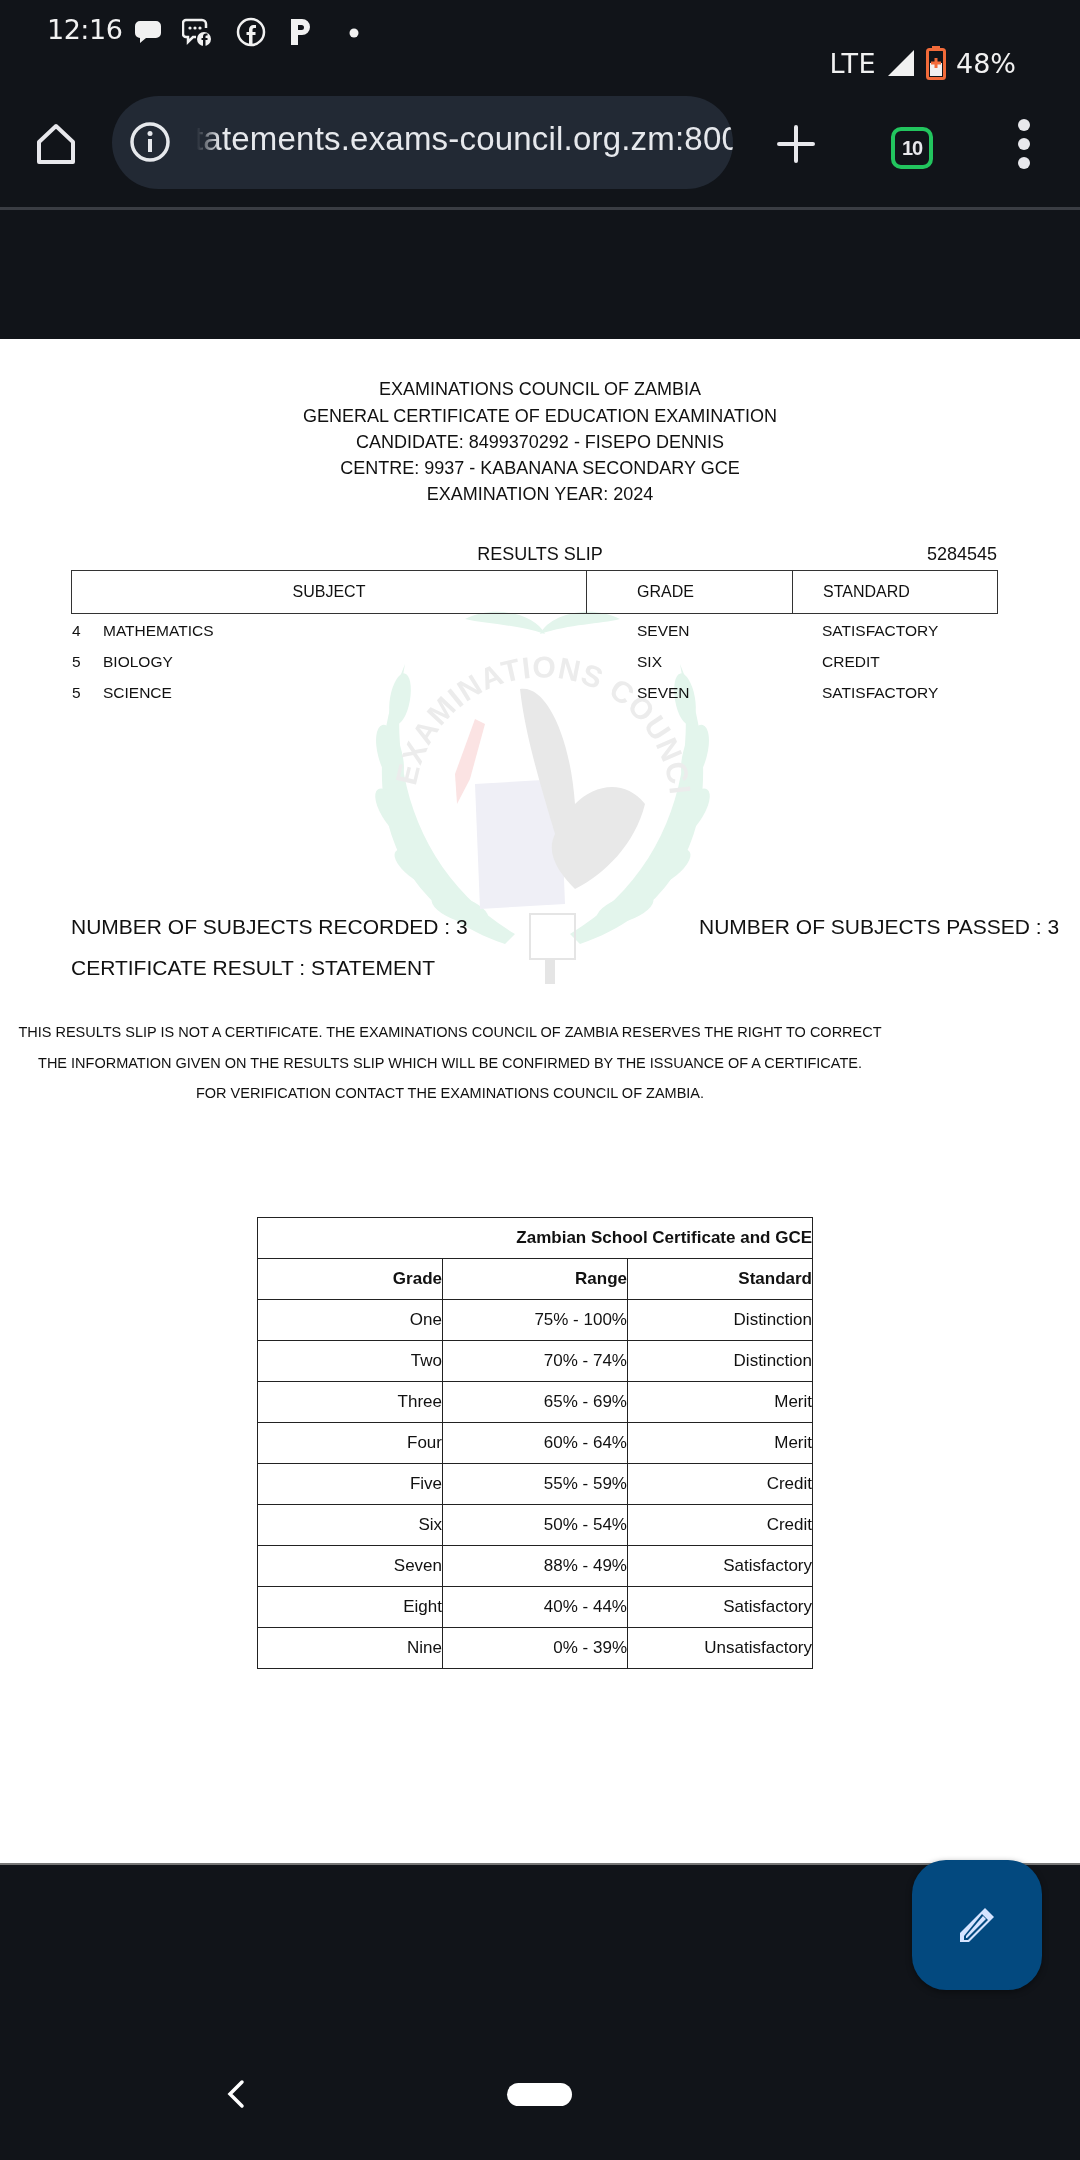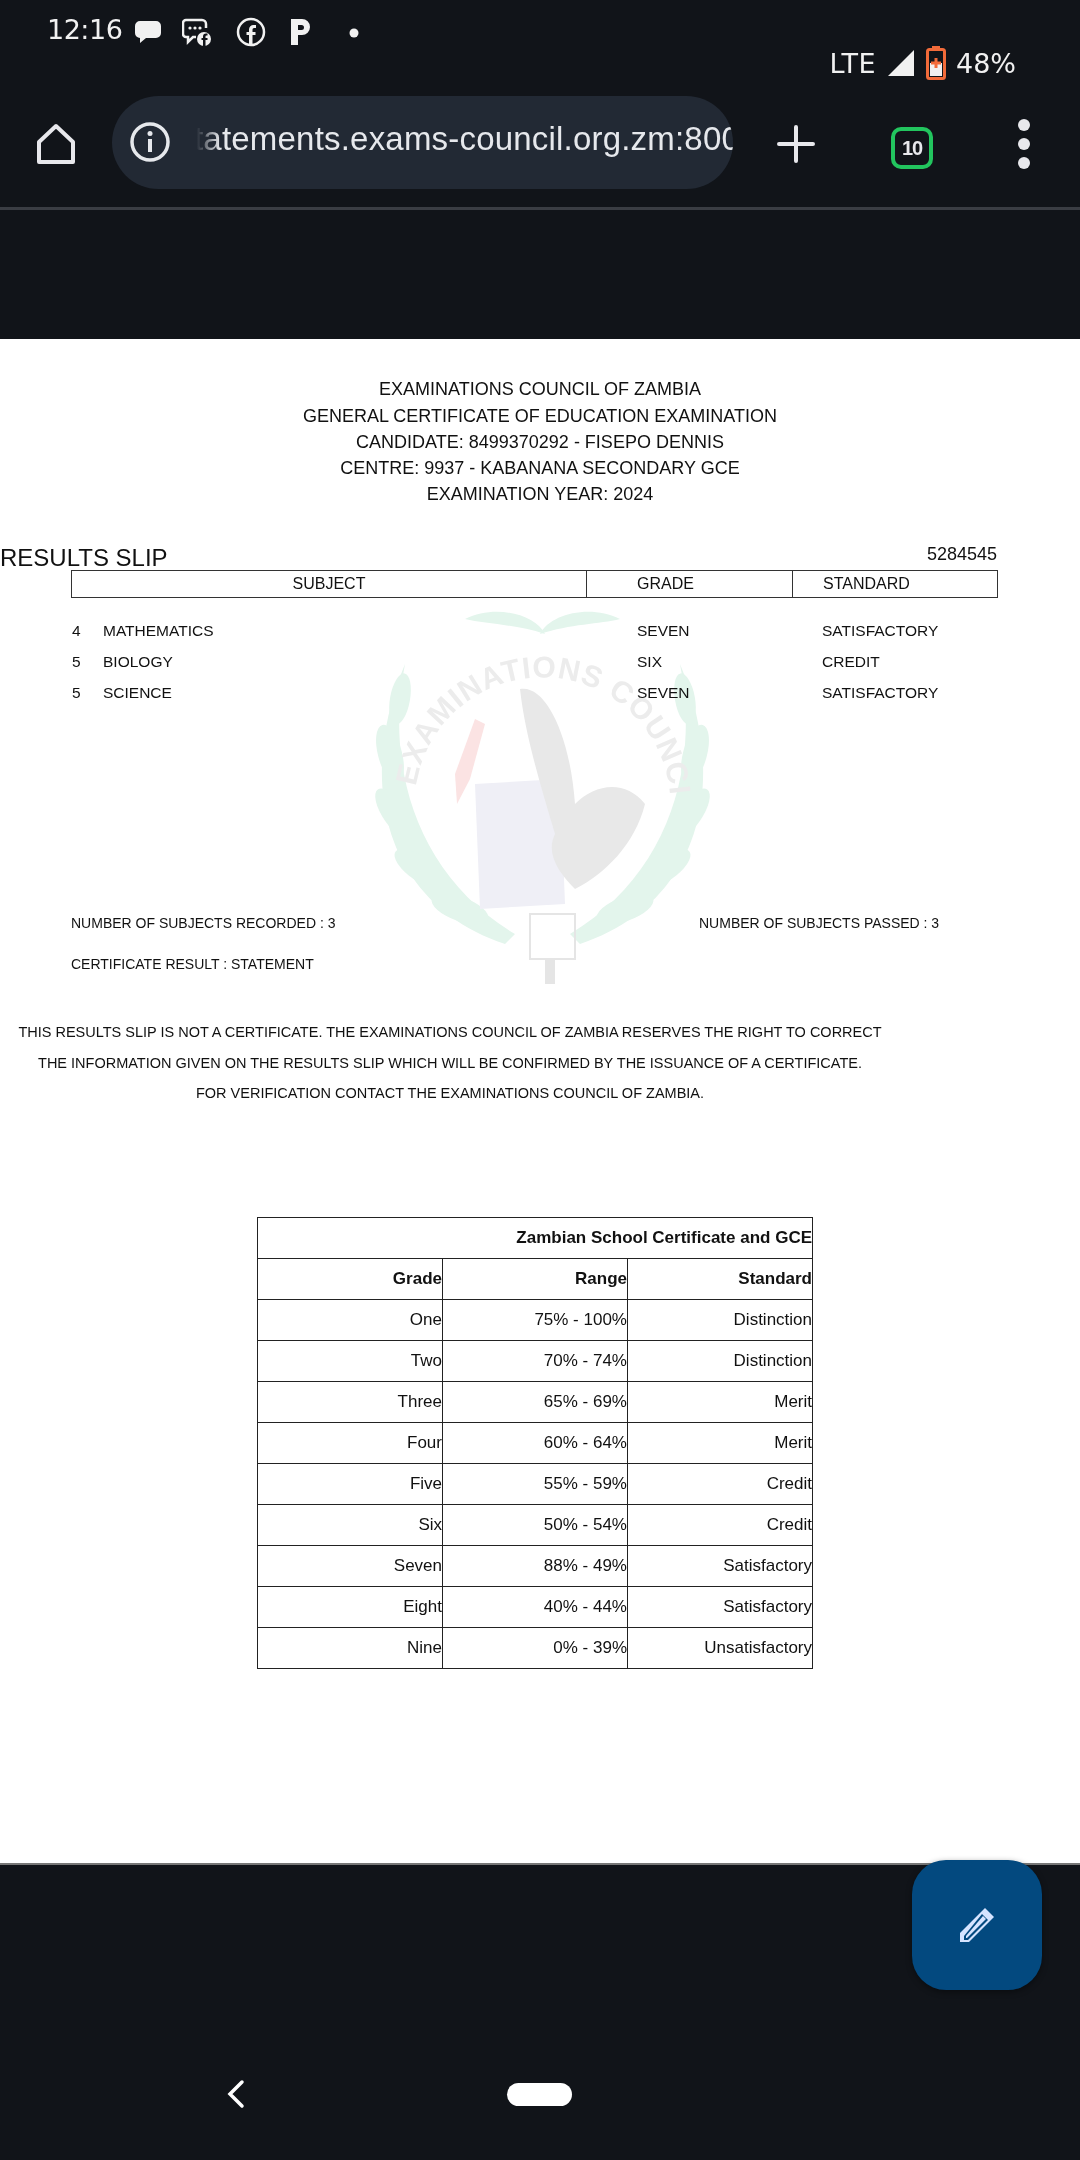--- a/index.html
+++ b/index.html
@@ -30,36 +30,36 @@
     .divider { position: absolute; left: 0; top: 207px; width: 1080px; height: 3px; background: #3a3d43; }
 
     
     .page { position: absolute; left: 0; top: 339px; width: 1080px; height: 1526px; background: #ffffff; color: #111; overflow: hidden; }
     .page-bottom-line { position: absolute; left: 0; top: 1863px; width: 1080px; height: 2px; background: #777; }
 
     .hdr { position: absolute; left: 0; width: 1080px; text-align: center; font-size: 18px; color: #111; }
 
     .watermark { position: absolute; left: 345px; top: 265px; width: 395px; height: 380px; opacity: 1; pointer-events: none; }
 
-    .slip-title { position: absolute; top: 205px; left: 0; width: 1080px; font-size: 24px; }
+    .slip-title { position: absolute; top: 205px; left: 0; width: 1080px; text-align: center; font-size: 18px; }
     .slip-no { position: absolute; top: 205px; right: 83px; font-size: 18px; }
-    .res-head { position: absolute; left: 71px; top: 231px; width: 927px; height: 28px; border: 1.5px solid #333; display: flex; font-size: 16px; }
+    .res-head { position: absolute; left: 71px; top: 231px; width: 927px; height: 44px; border: 1.5px solid #333; display: flex; font-size: 16px; }
     .res-head div { display: flex; align-items: center; }
     .rh-subject { width: 515px; justify-content: center; border-right: 1.5px solid #333; }
     .rh-grade { width: 206px; border-right: 1.5px solid #333; padding-left: 50px; }
     .rh-standard { flex: 1; padding-left: 30px; }
 
     .res-row { position: absolute; left: 71px; width: 927px; height: 22px; font-size: 15.5px; }
     .res-row span { position: absolute; top: 0; }
     .rr-num { left: 1px; }
     .rr-subj { left: 32px; }
     .rr-grade { left: 566px; }
     .rr-std { left: 751px; }
 
-    .summary { position: absolute; font-size: 14px; }
+    .summary { position: absolute; font-size: 21px; }
 
     .disclaimer { position: absolute; left: 0; width: 900px; text-align: center; font-size: 14.5px; }
 
     
     .ref { position: absolute; left: 257px; top: 878px; border-collapse: collapse; font-size: 17px; }
     .ref td, .ref th { border: 1.5px solid #222; text-align: right; height: 41px; padding: 0; }
     .ref th { font-weight: bold; }
     .ref .c1 { width: 185px; }
     .ref .c2 { width: 185px; }
     .ref .c3 { width: 185px; }

